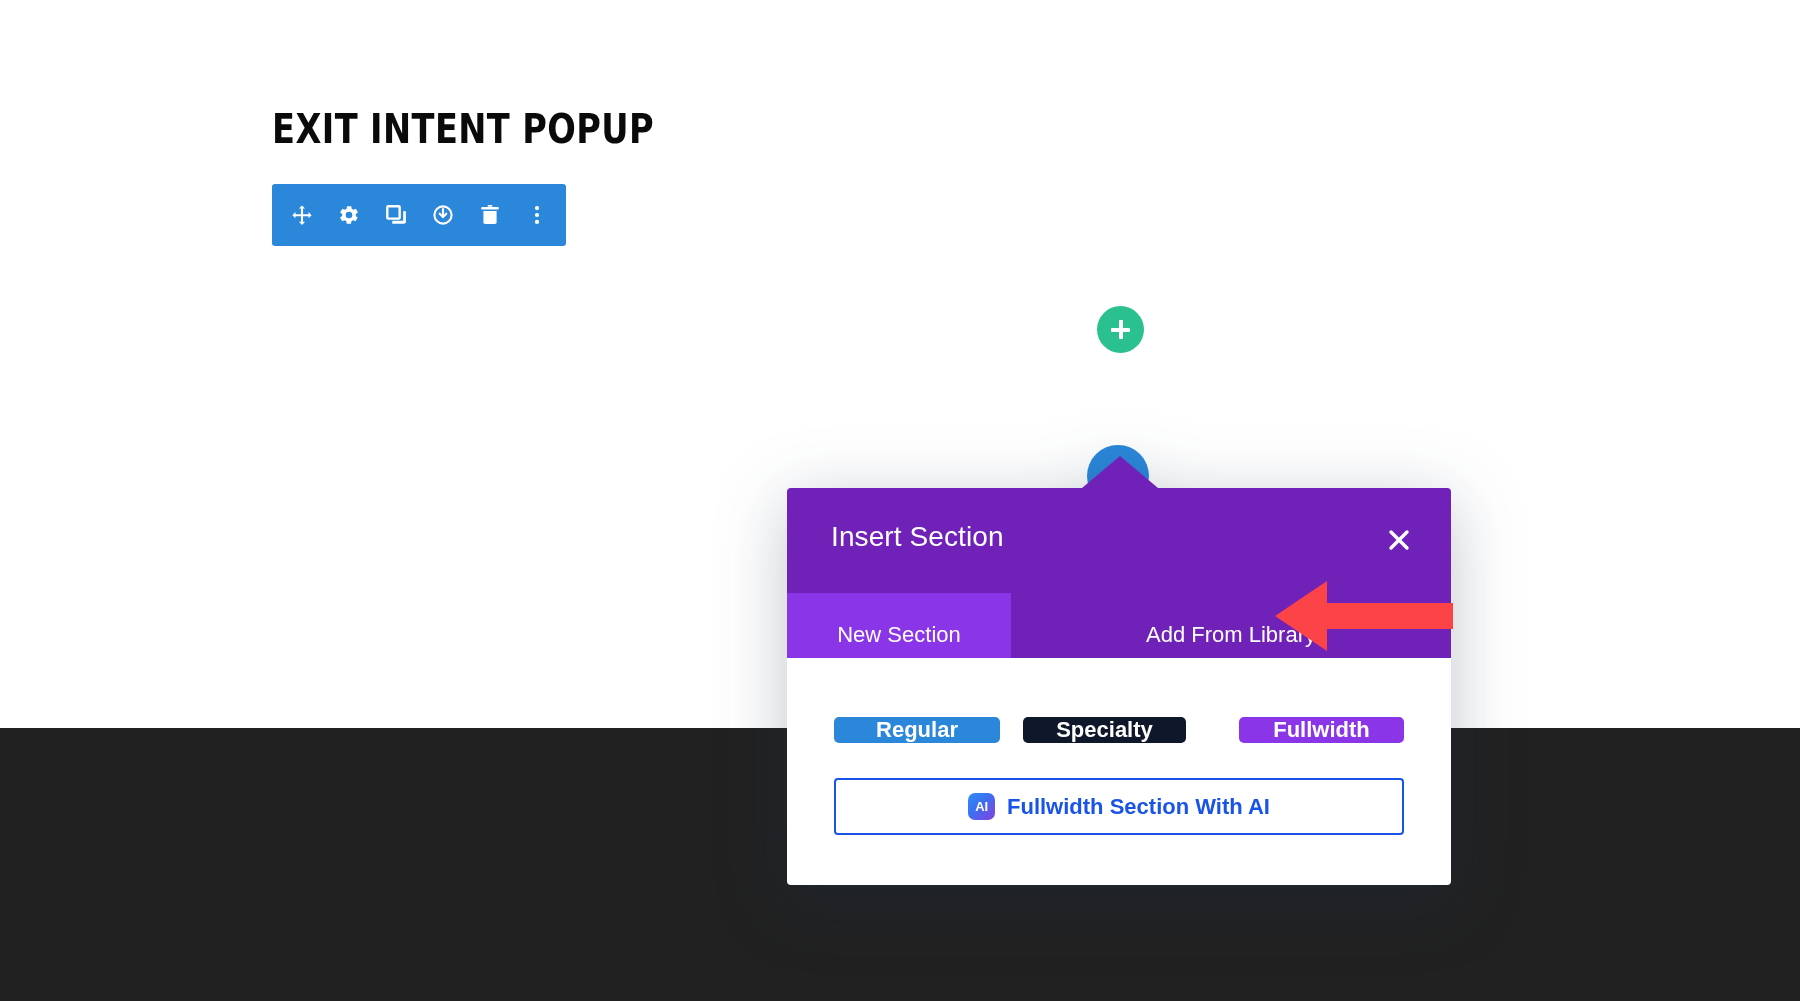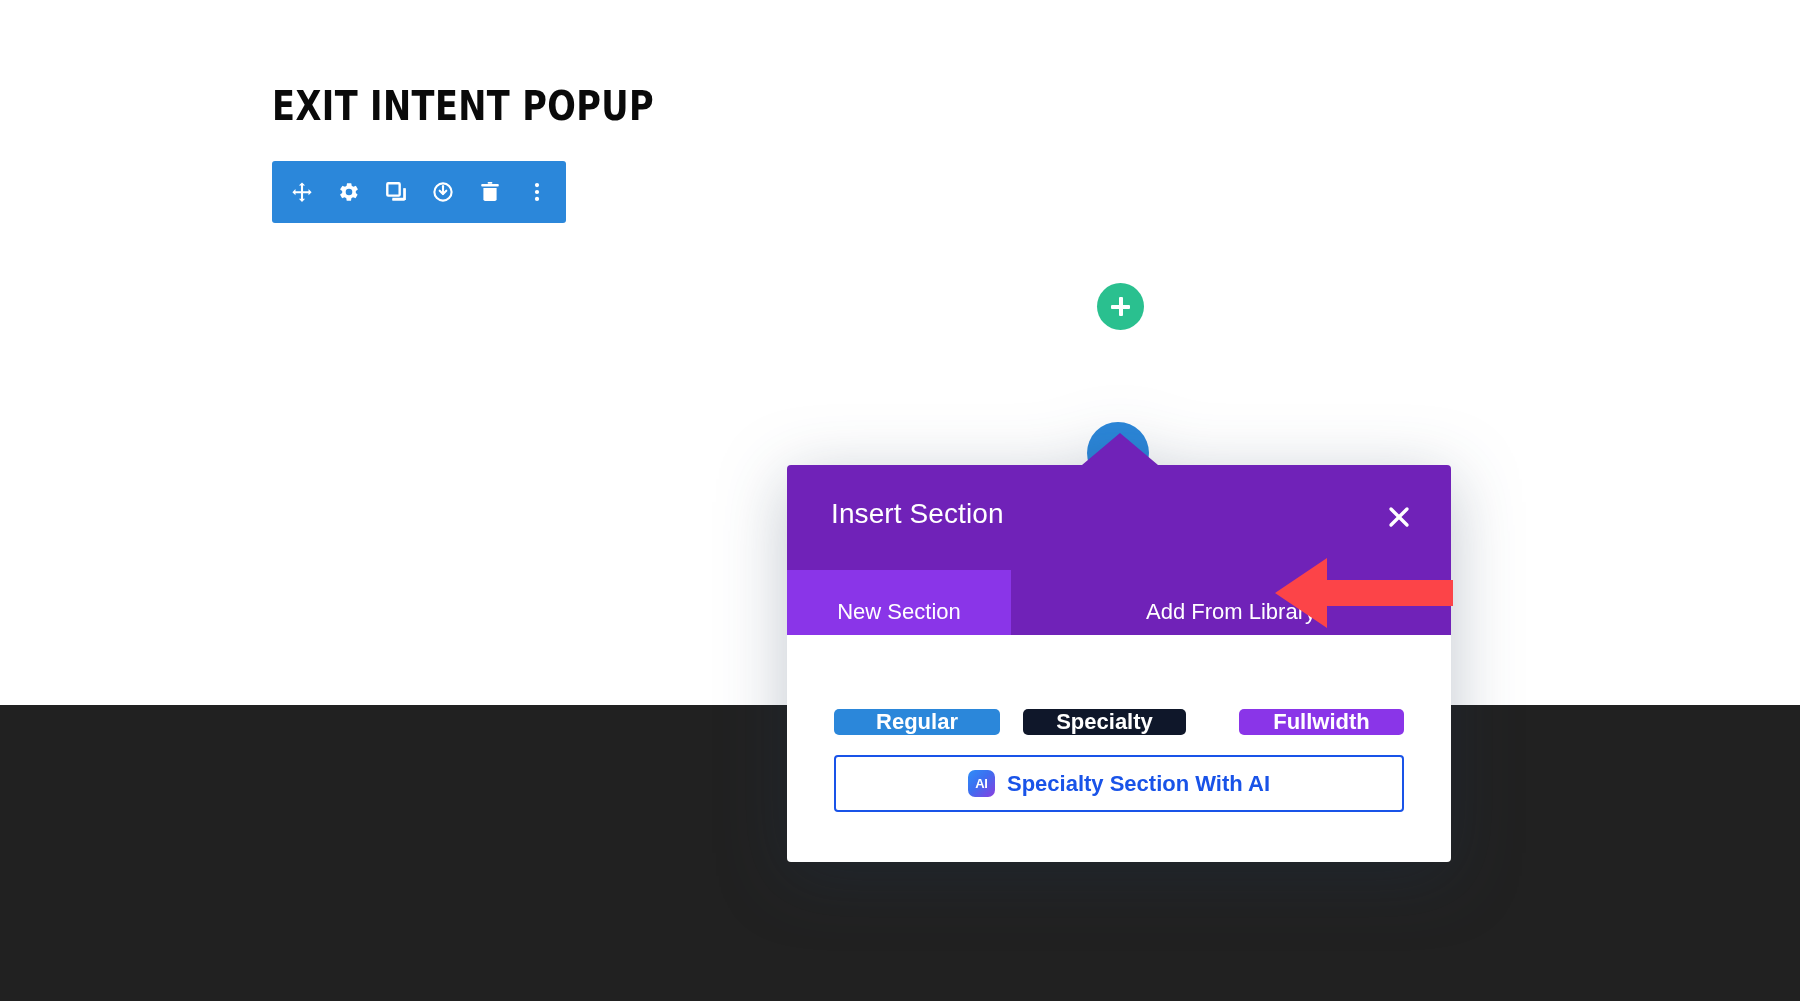--- a/index.html
+++ b/index.html
@@ -14,20 +14,21 @@
     background: #ffffff;
     font-family: "Liberation Sans", sans-serif;
     -webkit-font-smoothing: antialiased;
   }
 
   
   #page-canvas {
     position: absolute;
     inset: 0;
     background: #ffffff;
+    margin-top: 23px;
   }
 
   #light-section {
     position: absolute;
     left: 0;
     top: 0;
     width: 1800px;
     height: 705px;
     background: #ffffff;
   }
@@ -219,21 +220,21 @@
     border-radius: 0 0 4px 4px;
   }
 
   #section-type-row {
     position: absolute;
     left: 47px;
     top: 43px;
     width: 570px;
     height: 57px;
     display: flex;
-    align-items: flex-end;
+    align-items: center;
   }
   .type-button {
     display: flex;
     align-items: center;
     justify-content: center;
     border-radius: 5px;
     color: #ffffff;
     font-size: 22px;
     font-weight: 700;
     cursor: pointer;
@@ -392,21 +393,21 @@
         <div id="regular-column-bar"></div>
 
         <div class="type-button" id="section-type-specialty">Specialty</div>
         <div id="specialty-sidebar-bar"></div>
 
         <div class="type-button" id="section-type-fullwidth">Fullwidth</div>
       </div>
 
       <div id="generate-ai-button">
         <span id="ai-badge-icon">AI</span>
-        <span id="generate-ai-label">Specialty Section With AI</span>
+        <span id="generate-ai-label">Fullwidth Section With AI</span>
       </div>
 
     </div>
   </div>
 
   <svg id="annotation-arrow" viewBox="0 0 178 70">
     <path d="M0 35 L52 0 L52 22 L178 22 L178 48 L52 48 L52 70 Z" fill="#fc4448"></path>
   </svg>
 
 </div>

